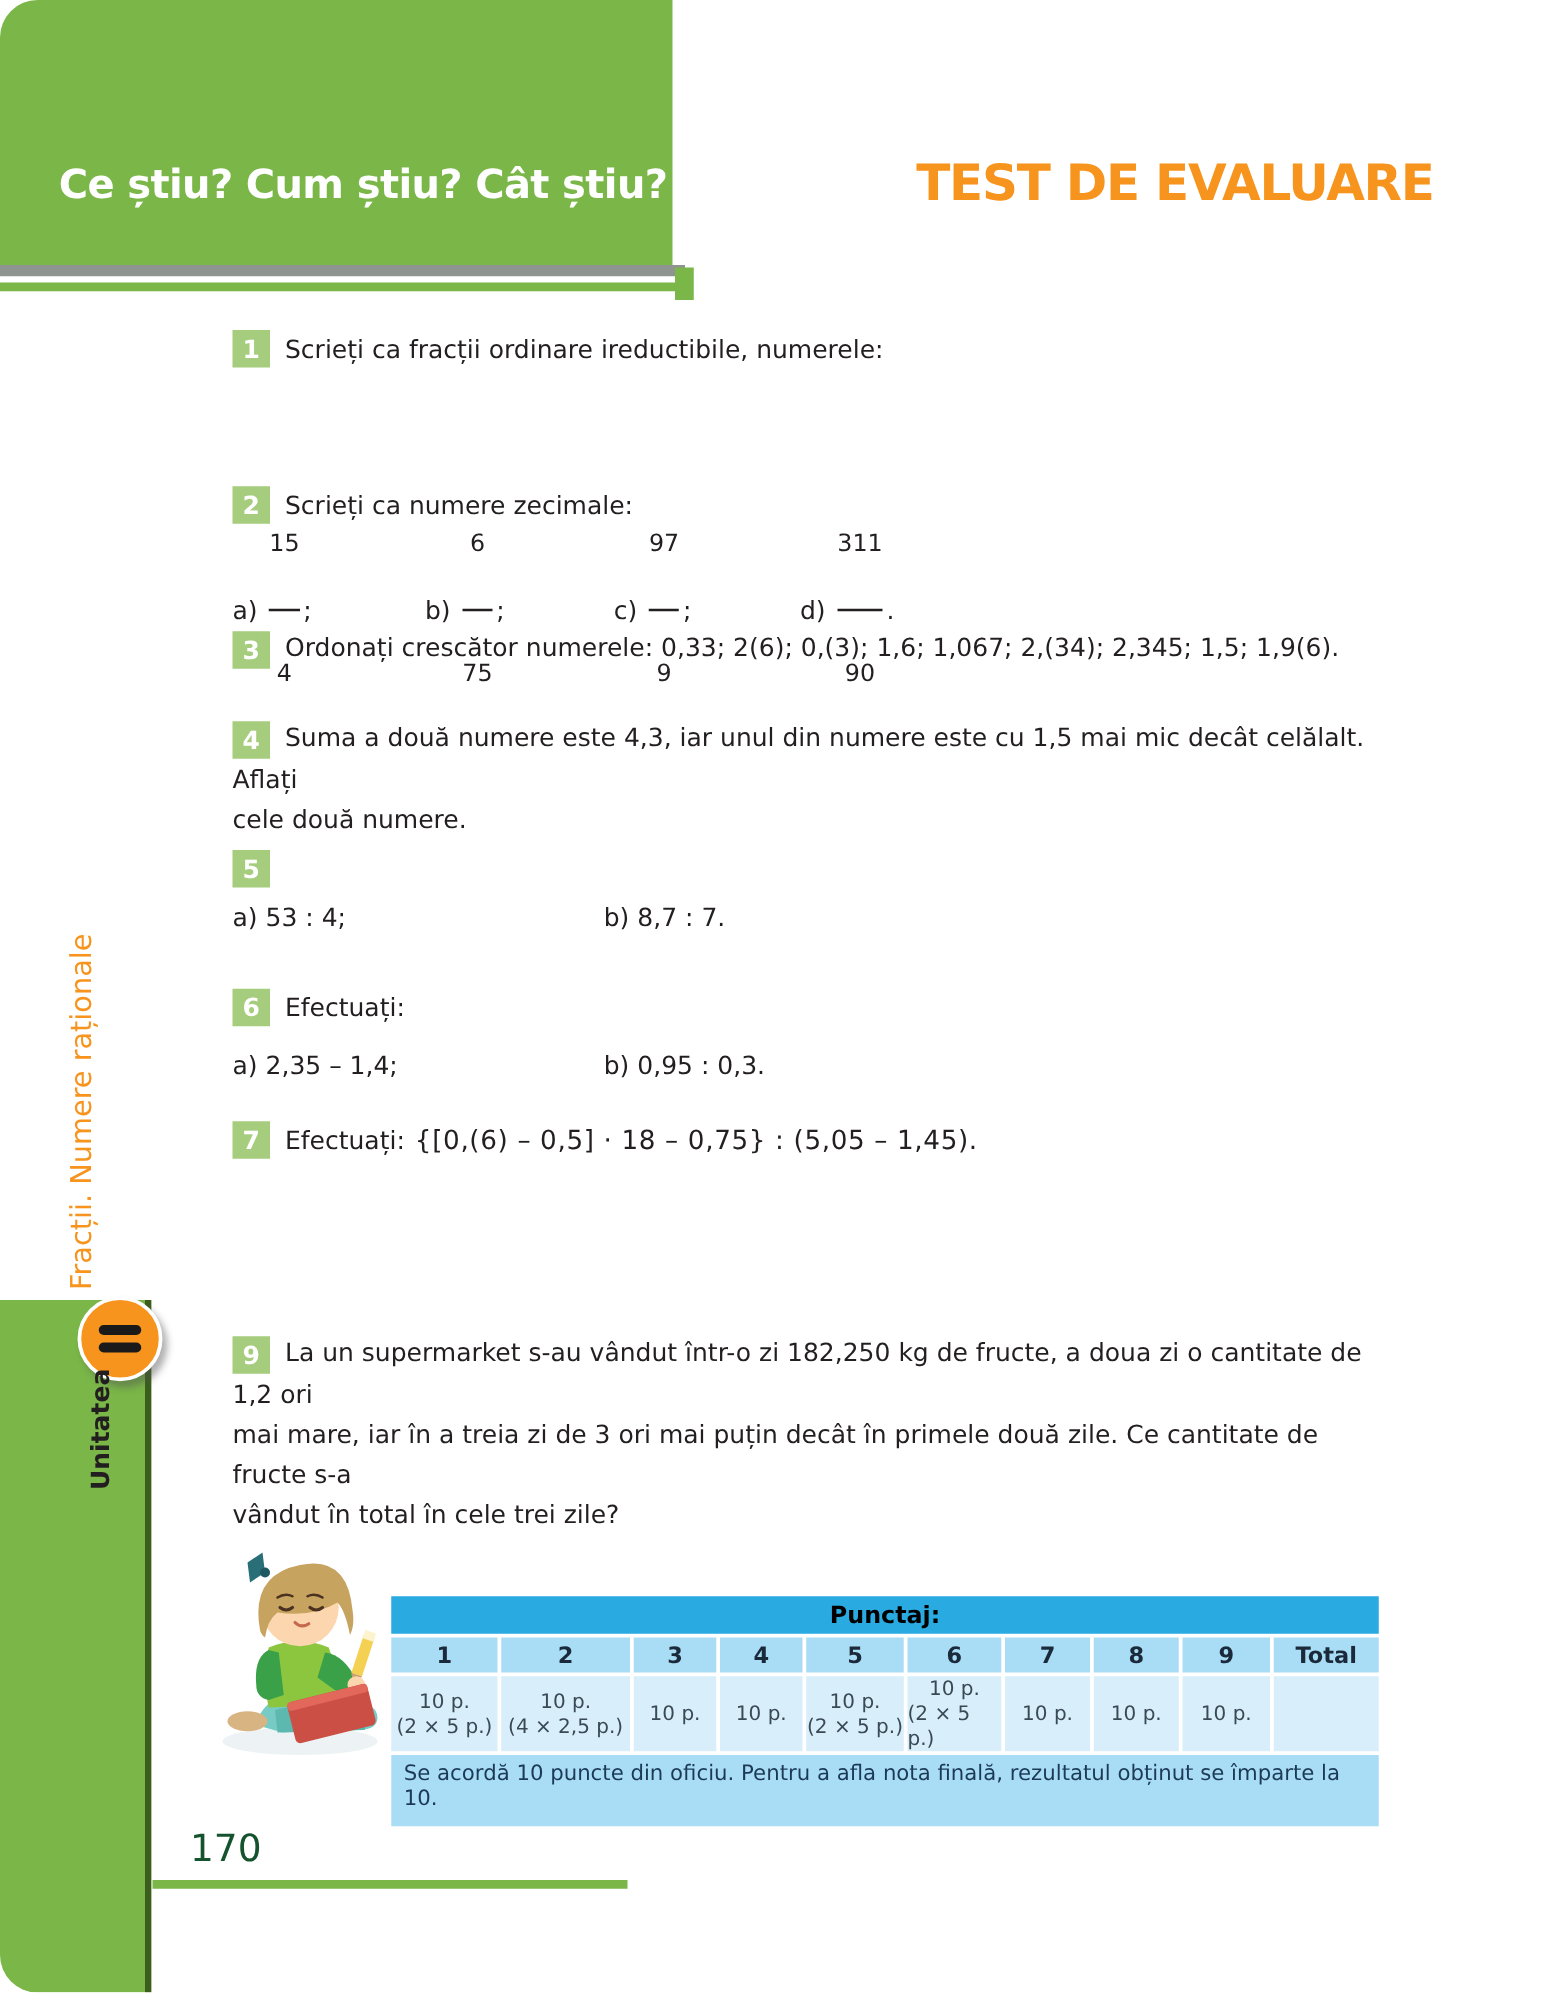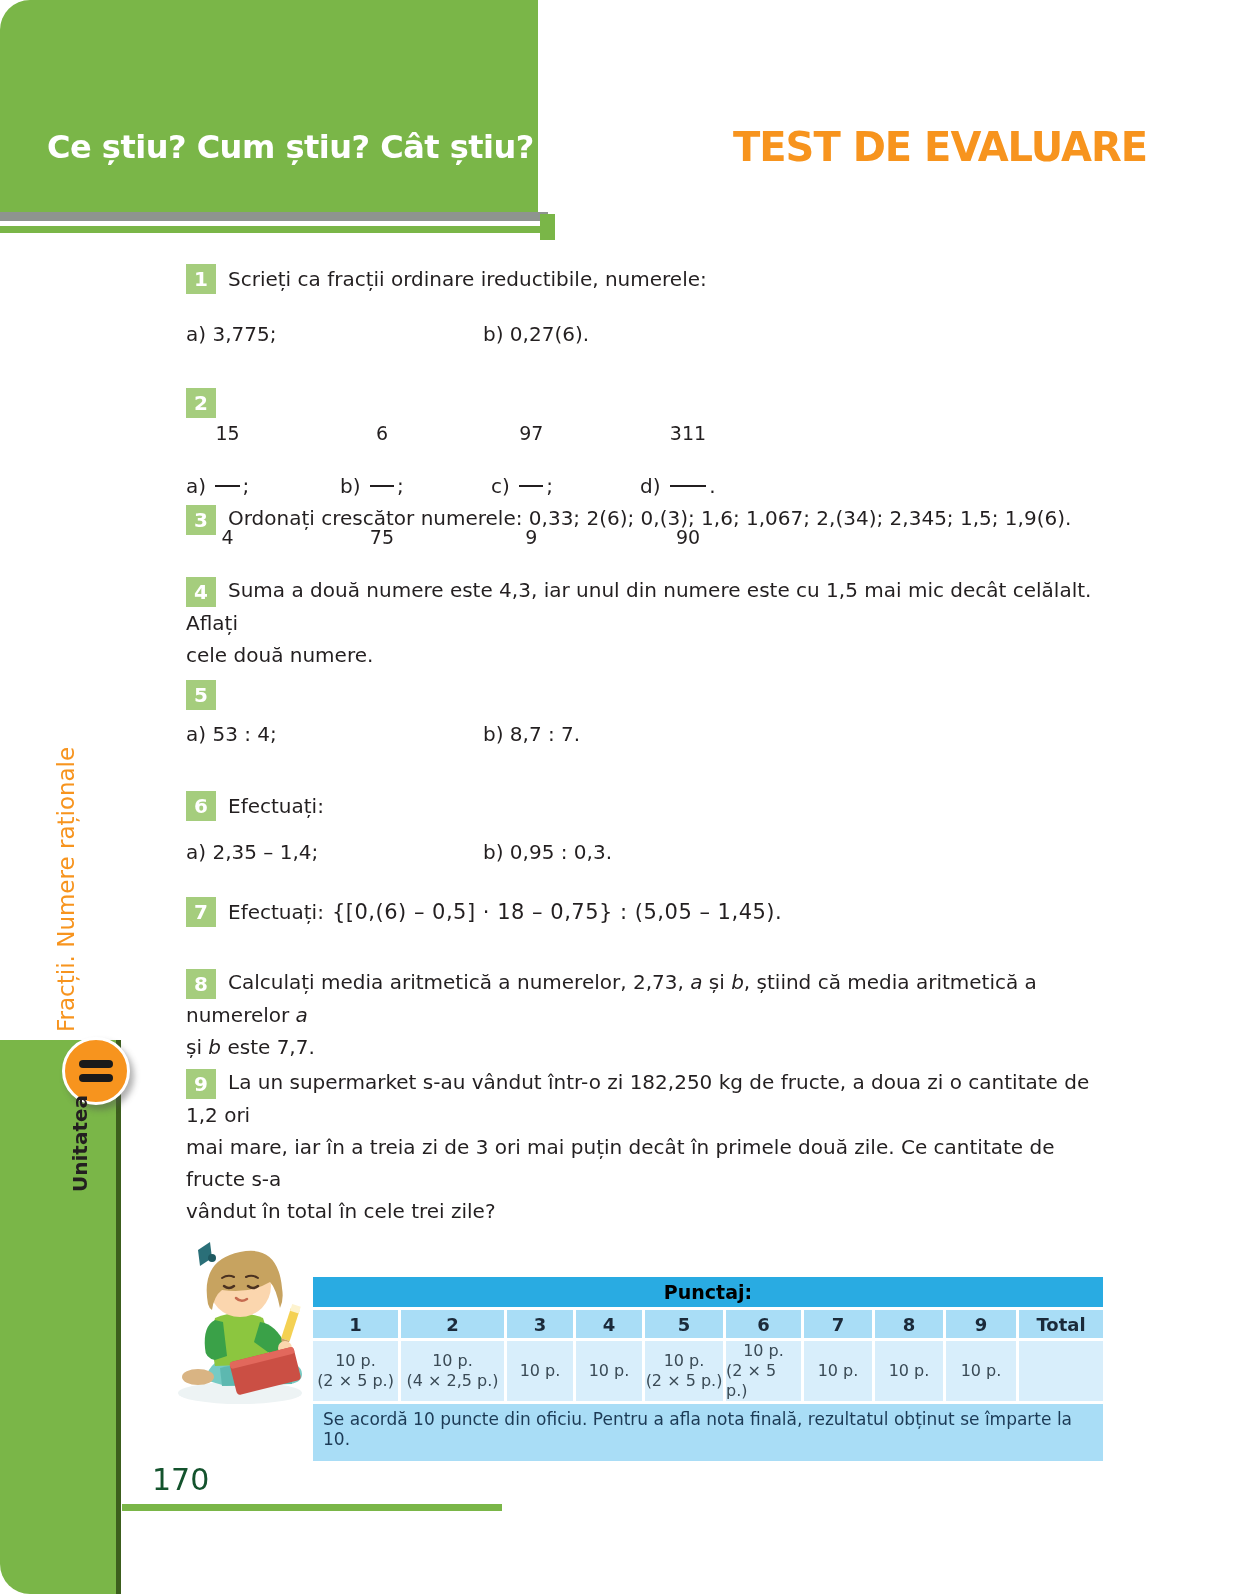--- a/index.html
+++ b/index.html
@@ -79,29 +79,26 @@
     <div class="bar"></div>
     <div class="bar"></div>
   </div>
   <div class="vtext v-unit">Unitatea</div>
 
   <div class="ex" style="top:263px;">
     <div class="ex-head">
       <span class="badge">1</span>
       <span>Scrieți ca fracții ordinare ireductibile, numerele:</span>
     </div>
-    <div class="items" style="margin-top:23px;">
-      <span class="item i0"><span>a)</span> <span>3,775;</span></span>
-      <span class="item i1"><span>b)</span> <span>0,27(6).</span></span>
-    </div>
   </div>
 
   <div class="ex" style="top:388px;">
     <div class="ex-head">
       <span class="badge">2</span>
+      <span>Scrieți ca numere zecimale:</span>
     </div>
     <div class="frac-row" style="margin-top:6px;">
       <span class="fgroup f0"><span>a)</span>&nbsp;<span class="frac">
             <span>15</span>
             <span class="fbar"></span>
             <span>4</span>
           </span><span>;</span></span>
       <span class="fgroup f1"><span>b)</span>&nbsp;<span class="frac">
             <span>6</span>
             <span class="fbar"></span>
@@ -151,24 +148,20 @@
   </div>
 
   <div class="ex" style="top:896px;">
     <div class="ex-head">
       <span class="badge">7</span>
       <span>Efectuați:</span>
       <span class="formula" style="margin-left:8px;">{[0,(6) – 0,5] · 18 – 0,75} : (5,05 – 1,45).</span>
     </div>
   </div>
 
-  <div class="ex ex-par" style="top:966px;">
-    <span class="badge">8</span><span>Calculați media aritmetică a numerelor, 2,73, </span><span class="it">a</span><span> și </span><span class="it">b</span><span>, știind că media aritmetică a numerelor </span><span class="it">a</span><br>
-    <span>și </span><span class="it">b</span><span> este 7,7.</span>
-  </div>
 
   <div class="ex ex-par" style="top:1066px;">
     <span class="badge">9</span><span>La un supermarket s-au vândut într-o zi 182,250 kg de fructe, a doua zi o cantitate de 1,2 ori</span><br>
     <span>mai mare, iar în a treia zi de 3 ori mai puțin decât în primele două zile. Ce cantitate de fructe s-a</span><br>
     <span>vândut în total în cele trei zile?</span>
   </div>
 
   <svg class="girl" width="170" height="180" viewBox="0 0 170 180">
     <ellipse cx="80" cy="163" rx="62" ry="11" fill="#edf3f4"></ellipse>
 

